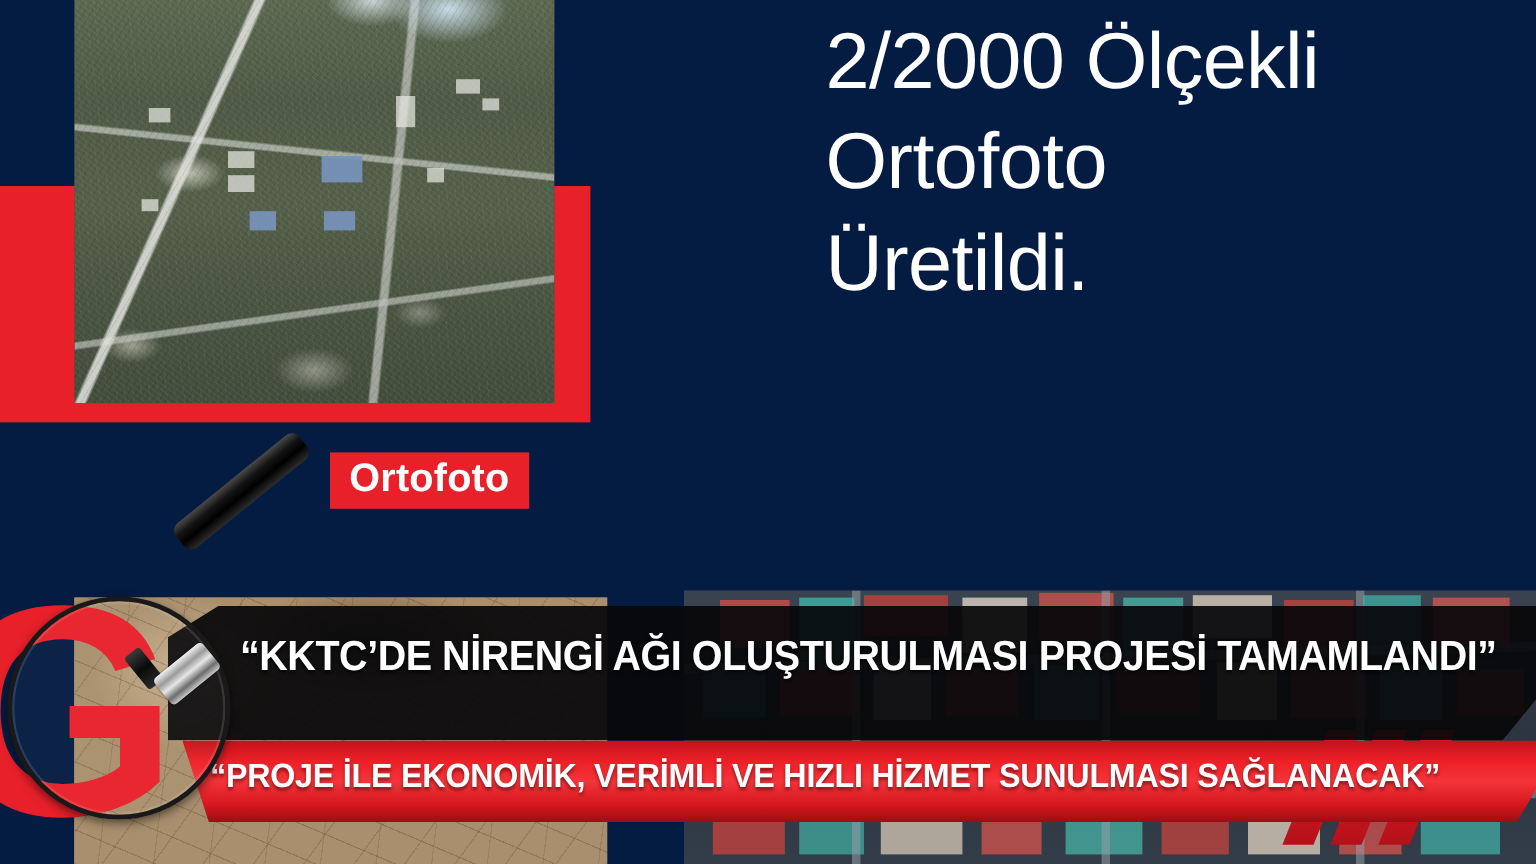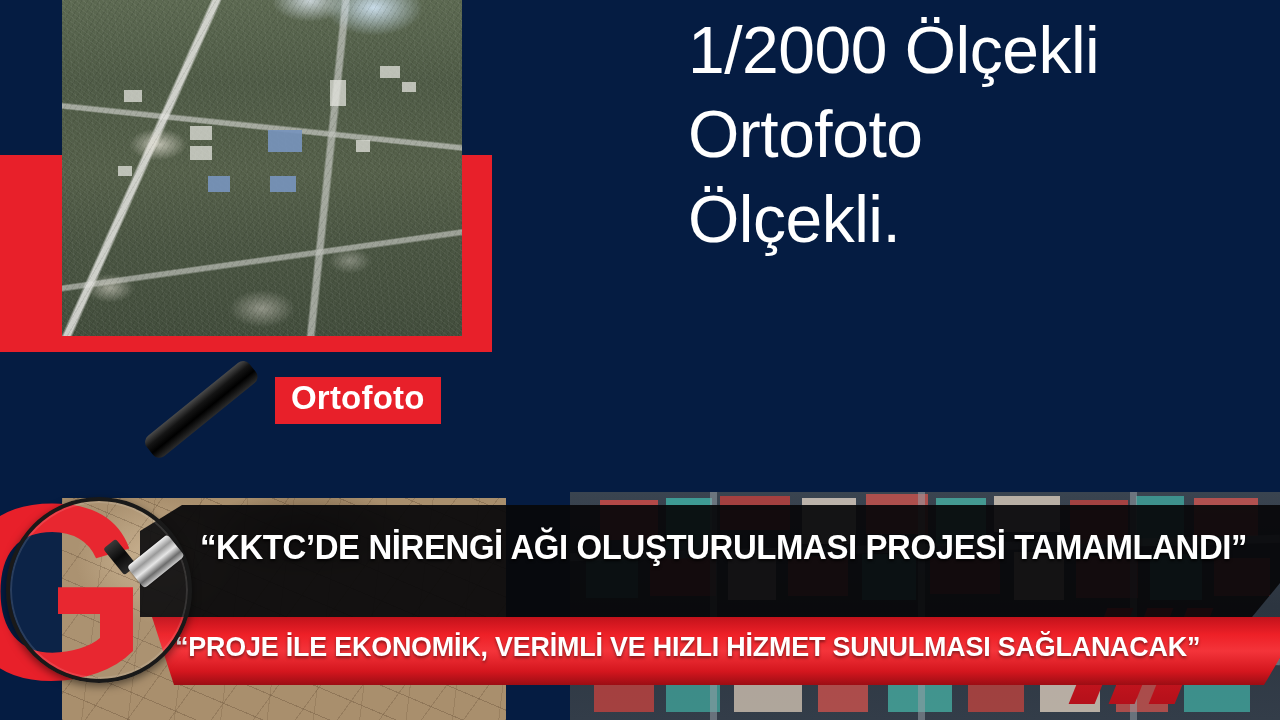--- a/index.html
+++ b/index.html
@@ -246,23 +246,23 @@
     <div class="bl" style="left:294px;top:146px;width:14px;height:12px;"></div>
     <div class="bl" style="left:62px;top:96px;width:18px;height:12px;"></div>
     <div class="bl" style="left:56px;top:172px;width:14px;height:10px;"></div>
     <div class="bl" style="left:318px;top:72px;width:20px;height:12px;"></div>
     <div class="bl" style="left:340px;top:88px;width:14px;height:10px;"></div>
   </div>
 
   <div class="ortofoto-tag">Ortofoto</div>
 
   <div class="hero-title">
-    <span class="ln">1/2000 Ölçekli</span>
+    <span class="ln">2/2000 Ölçekli</span>
     <span class="ln">Ortofoto</span>
-    <span class="ln">Ölçekli.</span>
+    <span class="ln">Üretildi.</span>
   </div>
 
   <div class="photo-left">
     <div class="parch"></div>
     <div class="lines"></div>
     <div class="smear"></div>
   </div>
 
   <div class="photo-right">
     <div class="cad"></div>

